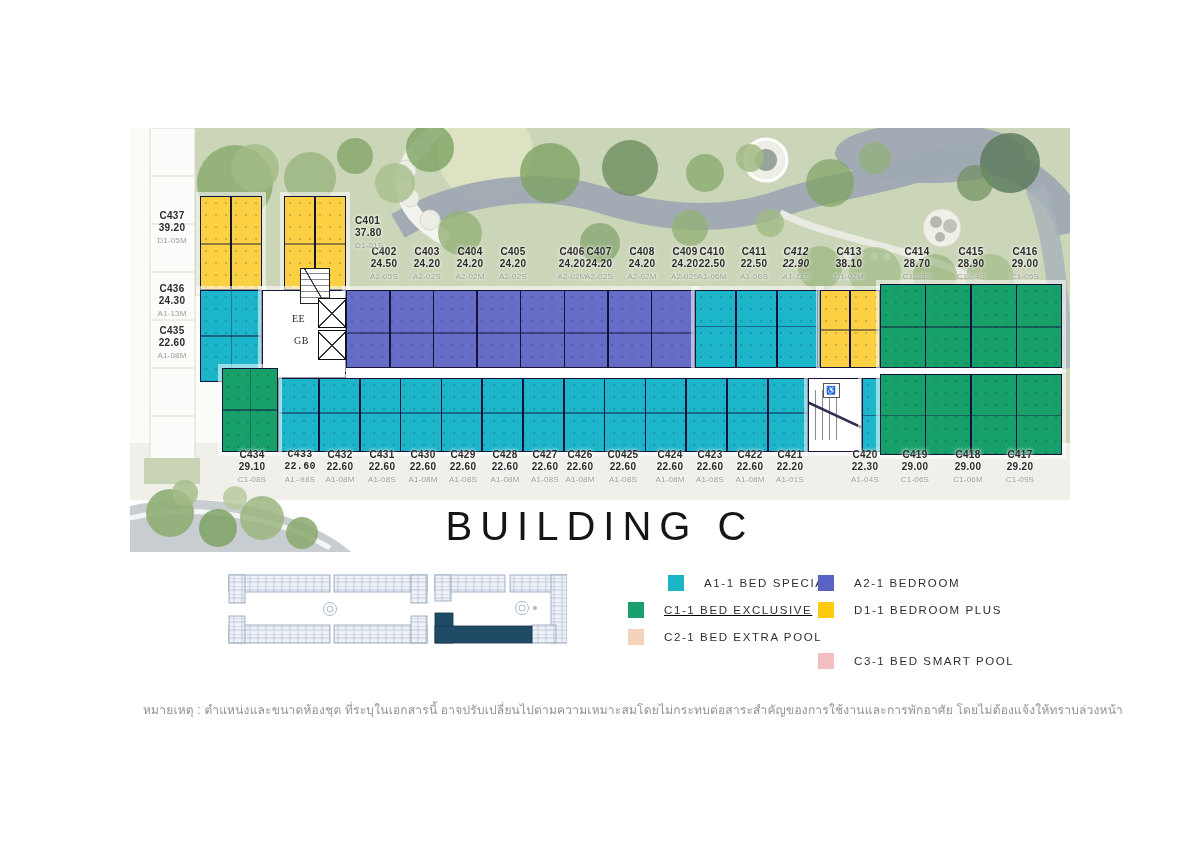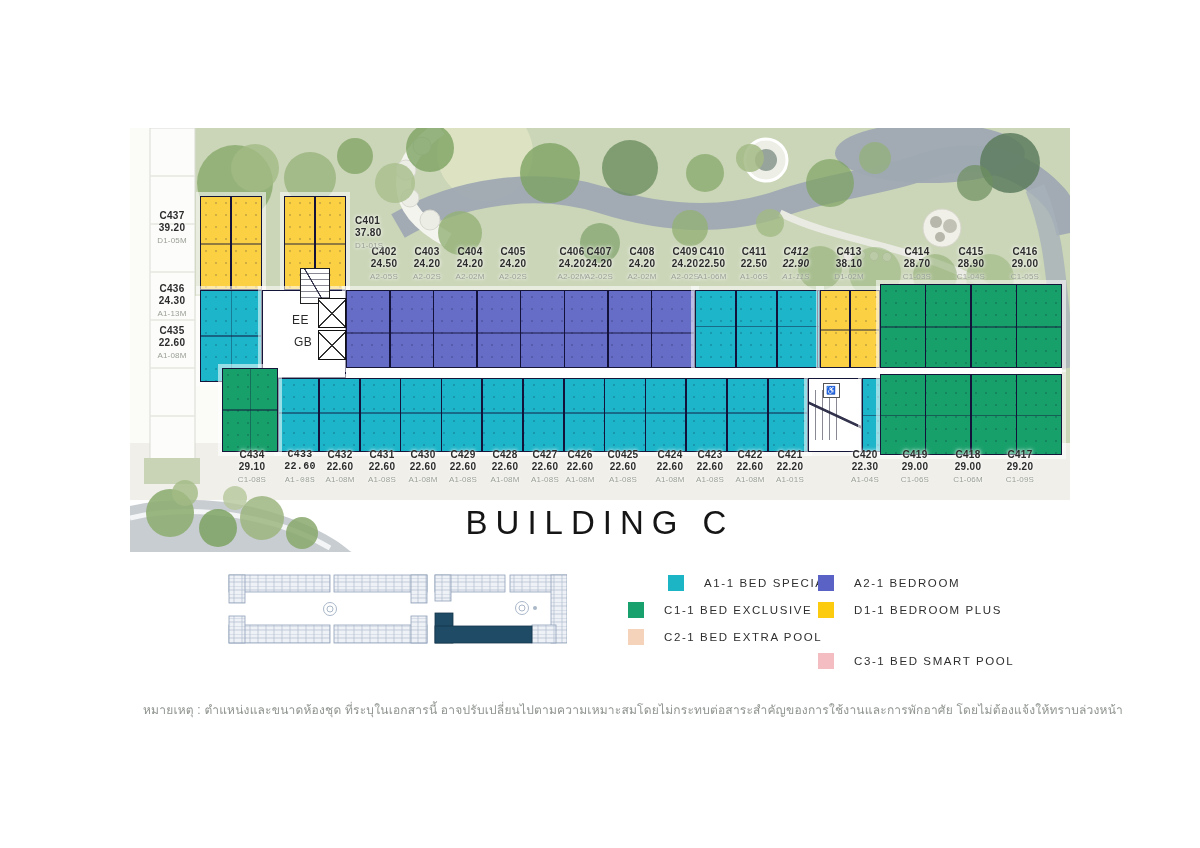--- a/index.html
+++ b/index.html
@@ -51,32 +51,32 @@
   .blk{z-index:2;}
   
   #stairTop{position:absolute;left:300px;top:268px;width:28px;height:34px;background:#fff;
        border:1px solid #222;z-index:4;
        background-image:repeating-linear-gradient(0deg, transparent 0 5px, rgba(40,40,60,.55) 5px 6px),
        linear-gradient(60deg, transparent 47%, #33334d 48% 50%, transparent 51%);}
   .lift{position:absolute;width:26px;height:28px;background:#fff;border:1.5px solid #111;z-index:4;
        background-image:linear-gradient(45deg, transparent 47%, #333 48% 50%, transparent 51%),
        linear-gradient(-45deg, transparent 47%, #333 48% 50%, transparent 51%);}
   #lift1{left:318px;top:298px;} #lift2{left:318px;top:330px;}
-  .core-txt{position:absolute;font-size:12px;letter-spacing:.5px;color:#2a2a2a;z-index:5;}
+  .core-txt{position:absolute;font-size:10px;letter-spacing:.5px;color:#2a2a2a;z-index:5;font-family:Liberation Serif, serif;}
   #txtEE{left:292px;top:313px;} #txtGB{left:294px;top:335px;}
   #access-box{position:absolute;left:823px;top:383px;width:15px;height:13px;border:1px solid #555;
        background:#fff;z-index:4;font-size:8px;line-height:13px;text-align:center;color:#444;}
   
   .unit-label{position:absolute;transform:translateX(-50%);text-align:center;line-height:12px;
        z-index:6;white-space:nowrap;text-shadow:0 0 3px rgba(255,255,255,.95),0 0 5px rgba(255,255,255,.8);}
   .u-no,.u-area{font-size:10px;font-weight:700;color:#2c2c2c;letter-spacing:.3px;display:block;}
   .u-type{font-size:8px;color:#9aa096;letter-spacing:.2px;display:block;margin-top:1px;}
   
   #building-title{position:absolute;left:130px;top:504px;width:940px;text-align:center;
-       font-size:33px;font-weight:400;letter-spacing:8px;color:#151515;z-index:6;}
+       font-size:40px;font-weight:400;letter-spacing:8px;color:#151515;z-index:6;}
   
   .legend-row{position:absolute;display:flex;align-items:center;z-index:6;}
   .legend-swatch{width:16px;height:16px;margin-right:20px;flex:0 0 16px;}
   .legend-label{font-size:11.5px;letter-spacing:1.6px;color:#2f2f2f;}
   
   #key-plan{position:absolute;left:222px;top:570px;z-index:6;}
   
   #remark-thai{position:absolute;left:143px;top:700px;font-size:12px;color:#8f948f;letter-spacing:.2px;z-index:6;}
   #remark-en{position:absolute;left:143px;top:722px;font-size:12px;color:#8a9095;letter-spacing:.3px;z-index:6;}
 </style>
@@ -408,21 +408,21 @@
       <rect x="213" y="43" width="18" height="30"></rect>
         <rect x="213" y="56" width="97" height="17"></rect>
     </g>
   </svg>
 
   <div id="legend-layer">
       <div class="legend-row" style="left: 628px; top: 575px; margin-left: 40px;">
         <span class="legend-swatch" style="background: rgb(27, 181, 198);"></span>
         <span class="legend-label">A1-1 BED SPECIAL</span>
       </div>
-      <div class="legend-row" style="left: 628px; top: 602px;">
+      <div class="legend-row" style="left: 628px; top: 602px; text-decoration: underline;">
         <span class="legend-swatch" style="background: rgb(24, 161, 108);"></span>
         <span class="legend-label">C1-1 BED EXCLUSIVE</span>
       </div>
       <div class="legend-row" style="left: 628px; top: 629px;">
         <span class="legend-swatch" style="background: rgb(245, 211, 186);"></span>
         <span class="legend-label">C2-1 BED EXTRA POOL</span>
       </div>
       <div class="legend-row" style="left: 818px; top: 575px;">
         <span class="legend-swatch" style="background: rgb(90, 98, 198);"></span>
         <span class="legend-label">A2-1 BEDROOM</span>

